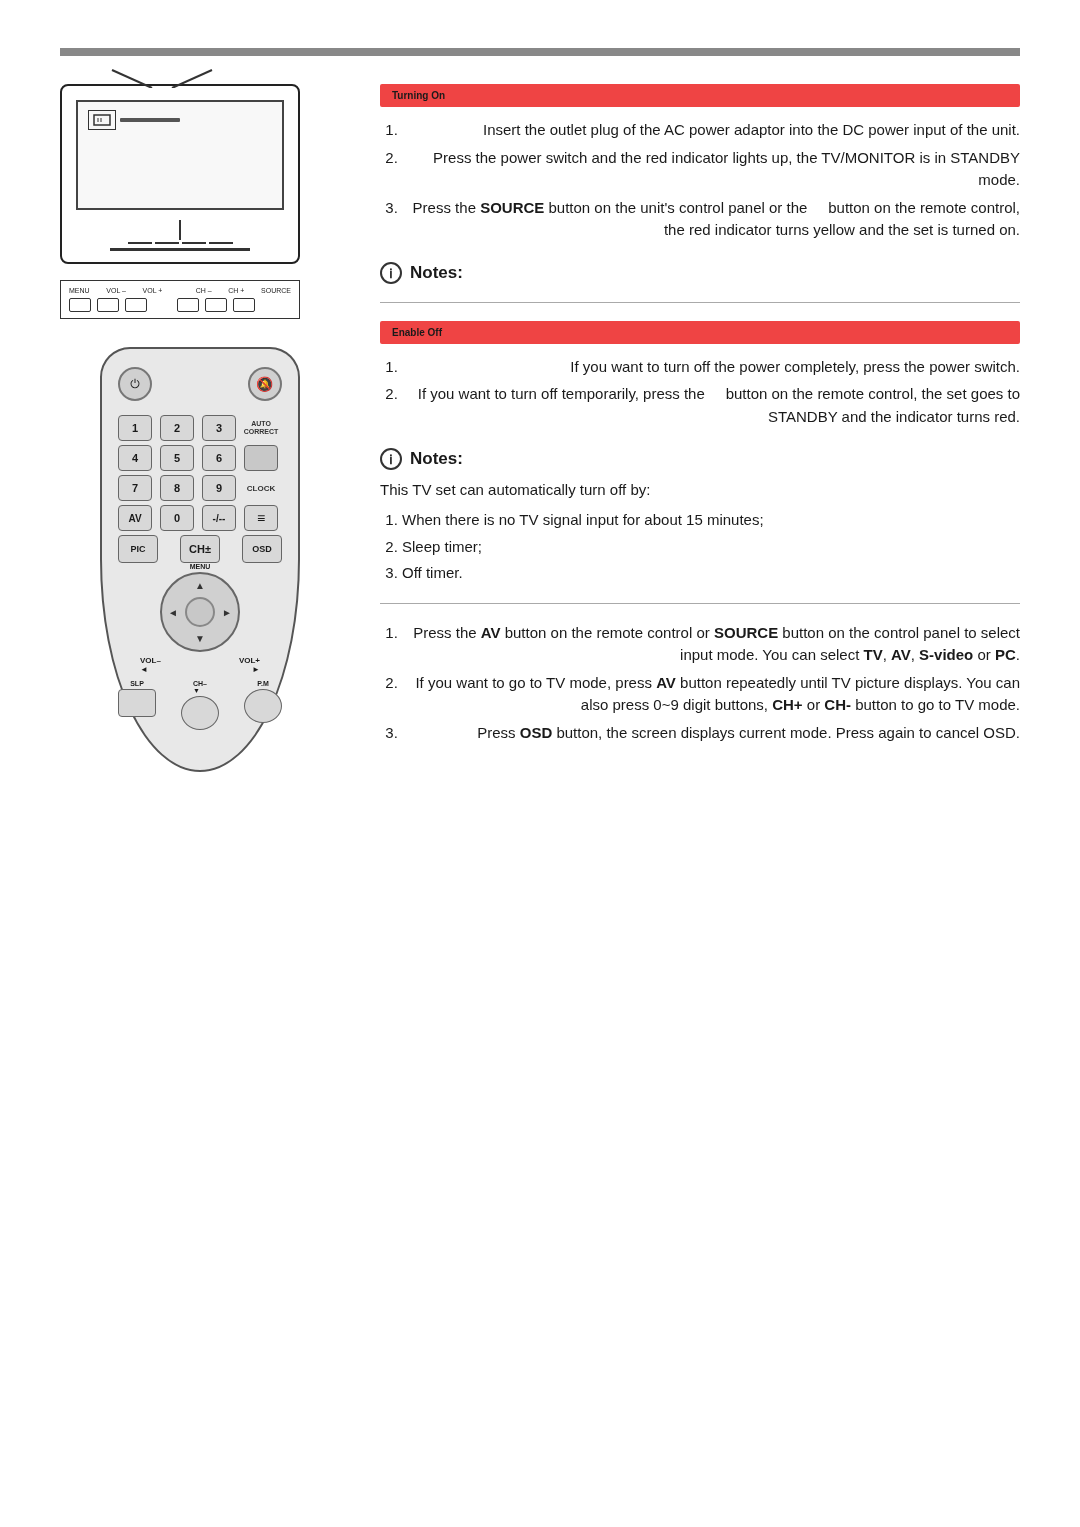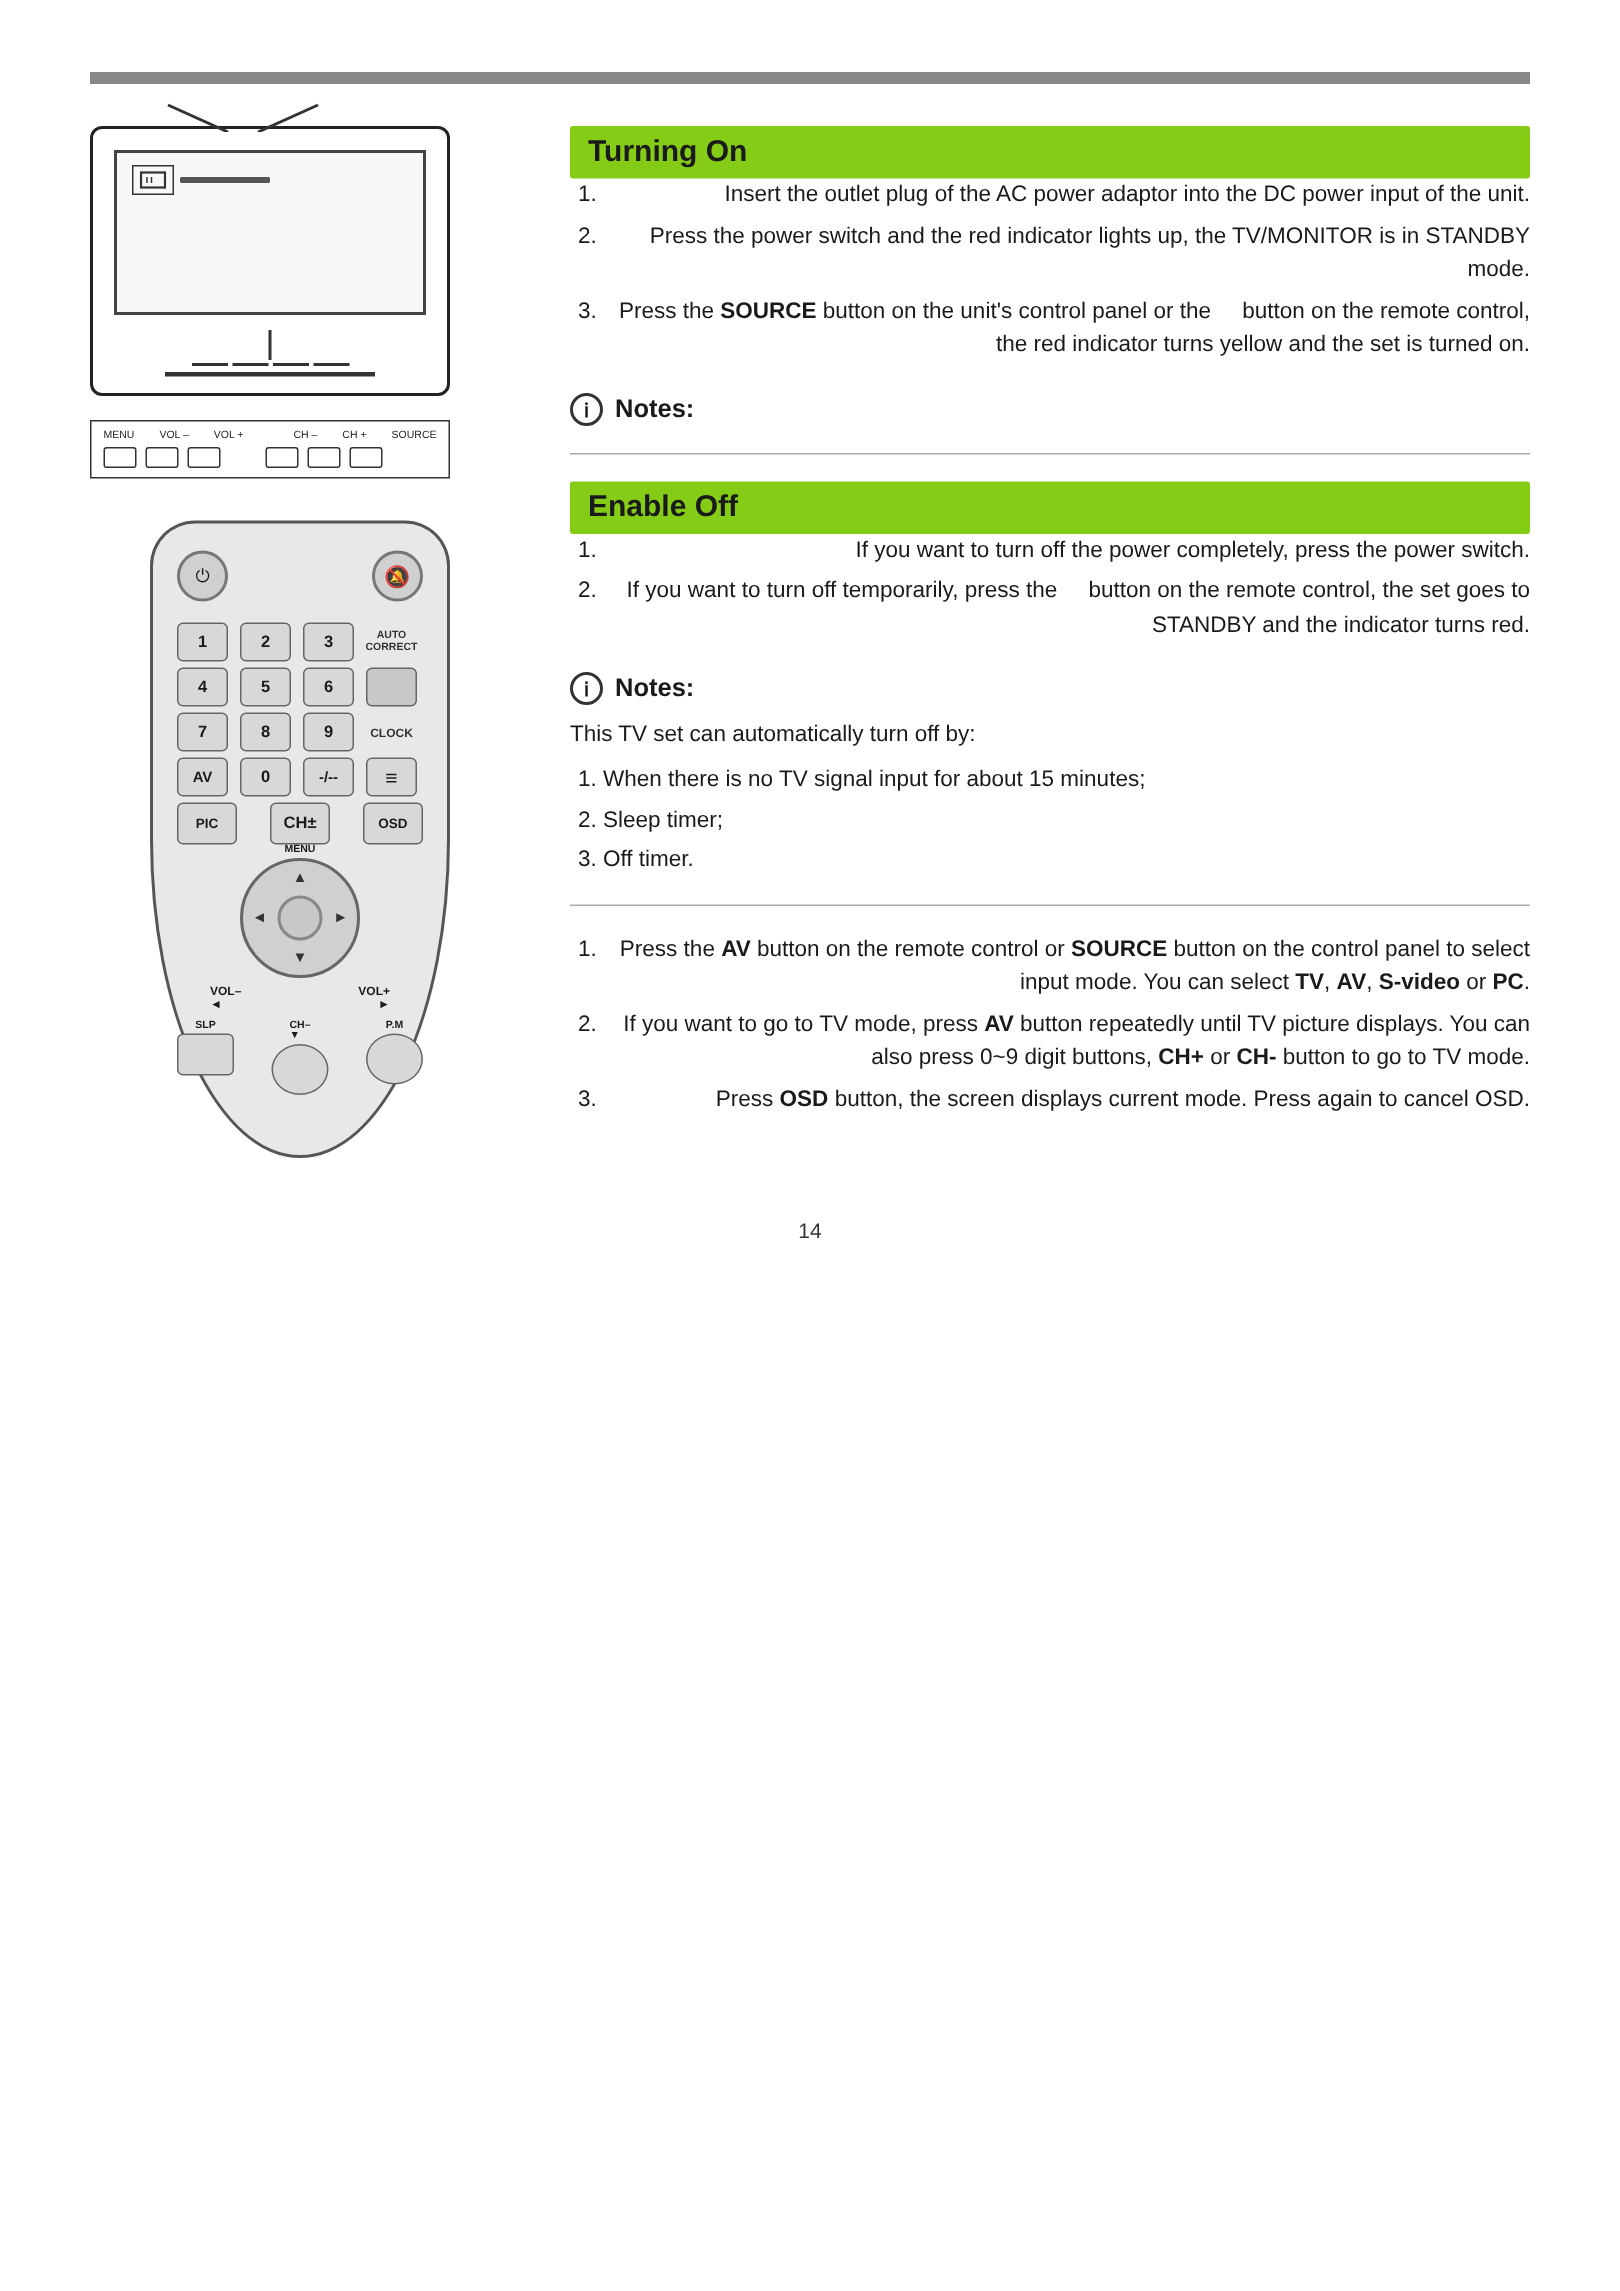--- a/index.html
+++ b/index.html
@@ -273,25 +273,25 @@
       color: #333;
     }
 
     .remote-nav-up { top: 6px; left: 50%; transform: translateX(-50%); }
     .remote-nav-down { bottom: 6px; left: 50%; transform: translateX(-50%); }
     .remote-nav-left { left: 6px; top: 50%; transform: translateY(-50%); }
     .remote-nav-right { right: 6px; top: 50%; transform: translateY(-50%); }
 
     
     .section-header {
-      background: #84cc16;
+      background: #ef4444;
       padding: 6px 12px;
       font-weight: bold;
-      font-size: 20px;
-      margin-bottom: 0;
+      font-size: 10px;
+      margin-bottom: 12px;
       border-radius: 2px;
     }
 
     .section-content {
       margin-bottom: 20px;
       text-align: right;
     }
 
     .section-content ol {
       padding-left: 22px;
@@ -541,15 +541,14 @@
           <li>Press the <strong>AV</strong> button on the remote control or <strong>SOURCE</strong> button on the control panel to select input mode. You can select <strong>TV</strong>, <strong>AV</strong>, <strong>S-video</strong> or <strong>PC</strong>.</li>
           <li>If you want to go to TV mode, press <strong>AV</strong> button repeatedly until TV picture displays. You can also press 0~9 digit buttons, <strong>CH+</strong> or <strong>CH-</strong> button to go to TV mode.</li>
           <li>Press <strong>OSD</strong> button, the screen displays current mode. Press again to cancel OSD.</li>
         </ol>
       </div>
 
     </div>
 
   </div>
 
-  <div class="page-number">14</div>
 
 </div>
 
 </body></html>

